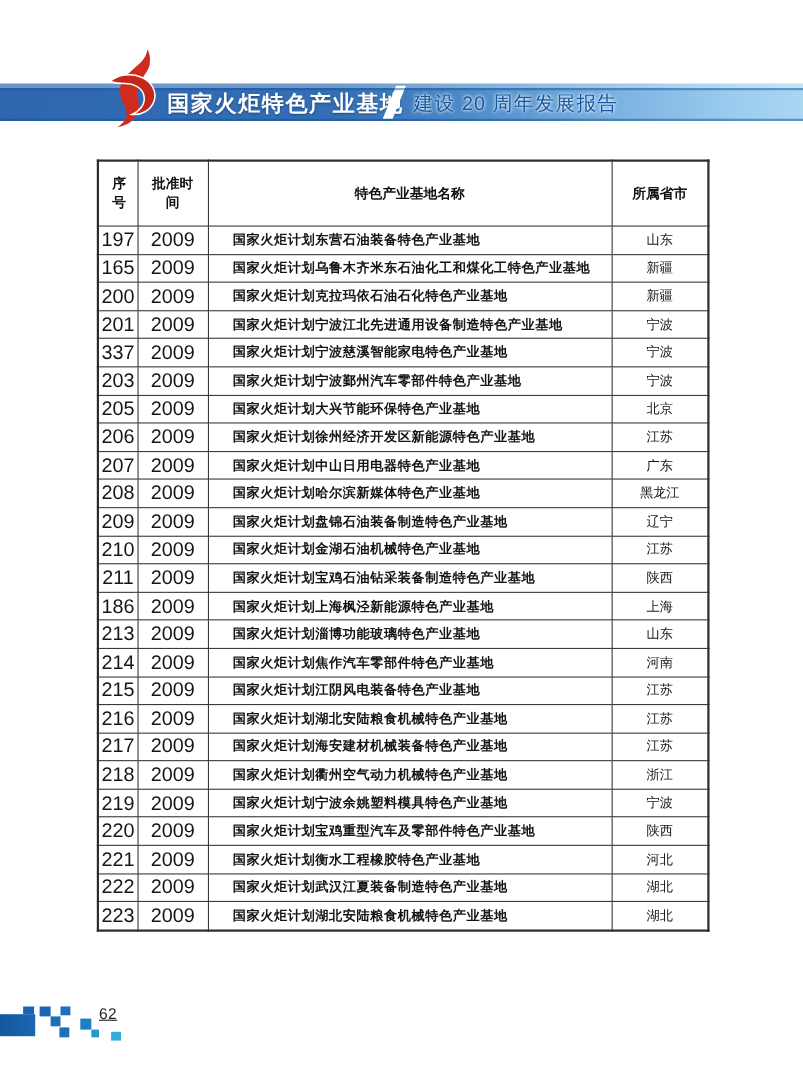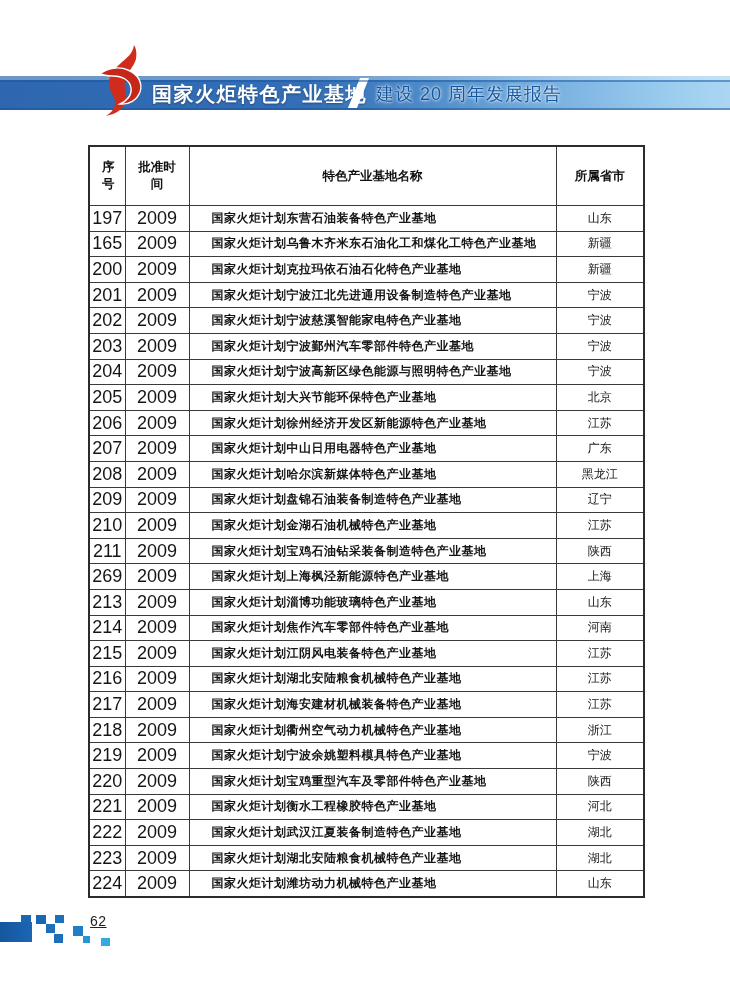--- a/index.html
+++ b/index.html
@@ -116,35 +116,29 @@
         <td class="cell-name">国家火炬计划克拉玛依石油石化特色产业基地</td>
         <td class="cell-province">新疆</td>
       </tr>
       <tr>
         <td class="cell-num">201</td>
         <td class="cell-num">2009</td>
         <td class="cell-name">国家火炬计划宁波江北先进通用设备制造特色产业基地</td>
         <td class="cell-province">宁波</td>
       </tr>
       <tr>
-        <td class="cell-num">202</td>
+        <td class="cell-num">337</td>
         <td class="cell-num">2009</td>
         <td class="cell-name">国家火炬计划宁波慈溪智能家电特色产业基地</td>
         <td class="cell-province">宁波</td>
       </tr>
       <tr>
         <td class="cell-num">203</td>
         <td class="cell-num">2009</td>
         <td class="cell-name">国家火炬计划宁波鄞州汽车零部件特色产业基地</td>
-        <td class="cell-province">宁波</td>
-      </tr>
-      <tr>
-        <td class="cell-num">204</td>
-        <td class="cell-num">2009</td>
-        <td class="cell-name">国家火炬计划宁波高新区绿色能源与照明特色产业基地</td>
         <td class="cell-province">宁波</td>
       </tr>
       <tr>
         <td class="cell-num">205</td>
         <td class="cell-num">2009</td>
         <td class="cell-name">国家火炬计划大兴节能环保特色产业基地</td>
         <td class="cell-province">北京</td>
       </tr>
       <tr>
         <td class="cell-num">206</td>
@@ -176,21 +170,21 @@
         <td class="cell-name">国家火炬计划金湖石油机械特色产业基地</td>
         <td class="cell-province">江苏</td>
       </tr>
       <tr>
         <td class="cell-num">211</td>
         <td class="cell-num">2009</td>
         <td class="cell-name">国家火炬计划宝鸡石油钻采装备制造特色产业基地</td>
         <td class="cell-province">陕西</td>
       </tr>
       <tr>
-        <td class="cell-num">269</td>
+        <td class="cell-num">186</td>
         <td class="cell-num">2009</td>
         <td class="cell-name">国家火炬计划上海枫泾新能源特色产业基地</td>
         <td class="cell-province">上海</td>
       </tr>
       <tr>
         <td class="cell-num">213</td>
         <td class="cell-num">2009</td>
         <td class="cell-name">国家火炬计划淄博功能玻璃特色产业基地</td>
         <td class="cell-province">山东</td>
       </tr>
@@ -246,26 +240,20 @@
         <td class="cell-num">222</td>
         <td class="cell-num">2009</td>
         <td class="cell-name">国家火炬计划武汉江夏装备制造特色产业基地</td>
         <td class="cell-province">湖北</td>
       </tr>
       <tr>
         <td class="cell-num">223</td>
         <td class="cell-num">2009</td>
         <td class="cell-name">国家火炬计划湖北安陆粮食机械特色产业基地</td>
         <td class="cell-province">湖北</td>
-      </tr>
-      <tr>
-        <td class="cell-num">224</td>
-        <td class="cell-num">2009</td>
-        <td class="cell-name">国家火炬计划潍坊动力机械特色产业基地</td>
-        <td class="cell-province">山东</td>
       </tr>
     </tbody>
 </table>
 
 <div>
   <div class="pixel pixel-block"></div>
   <div class="pixel pixel-a"></div>
   <div class="pixel pixel-b"></div>
   <div class="pixel pixel-c"></div>
   <div class="pixel pixel-d"></div>

